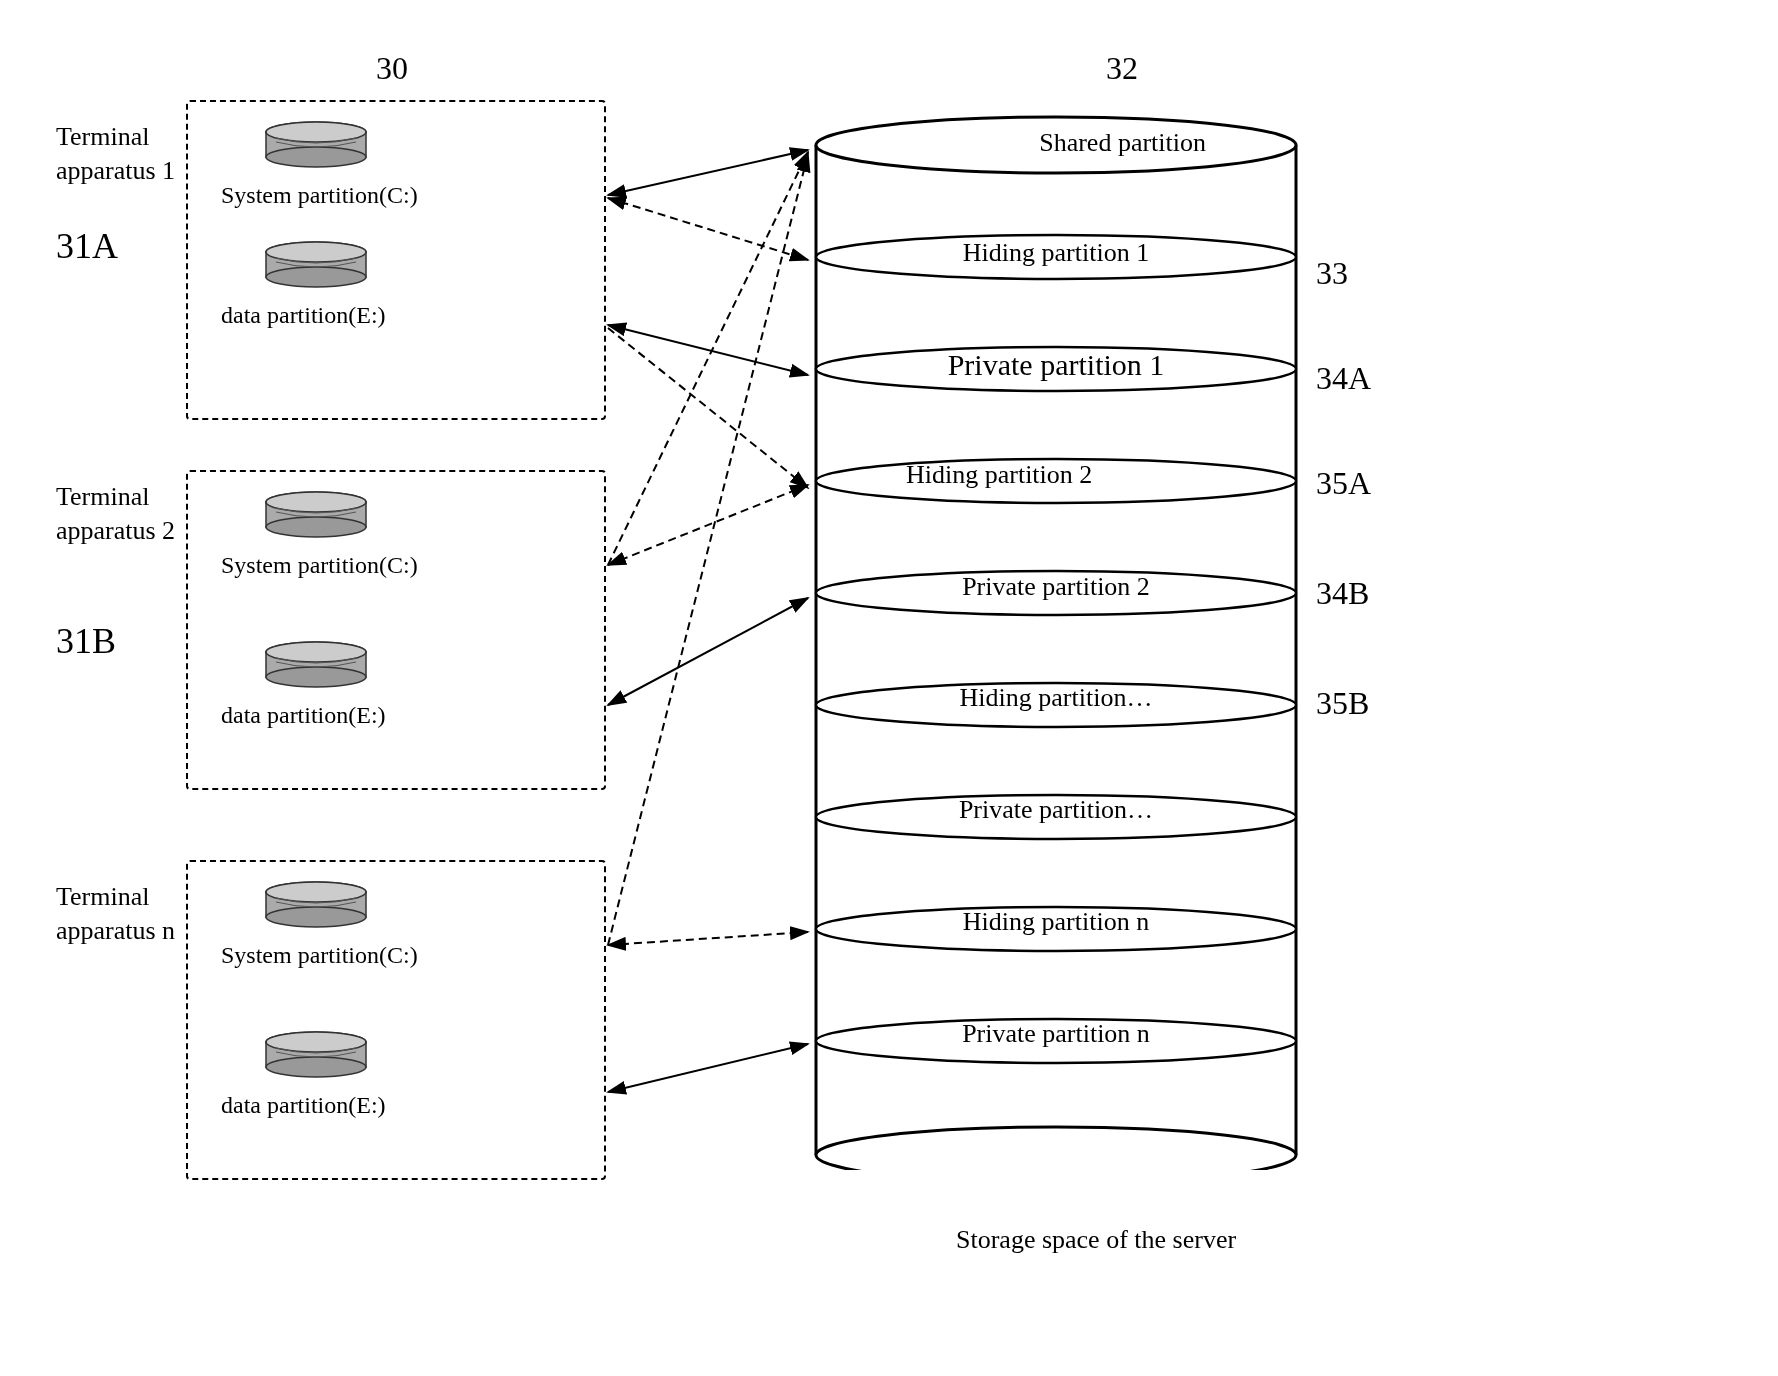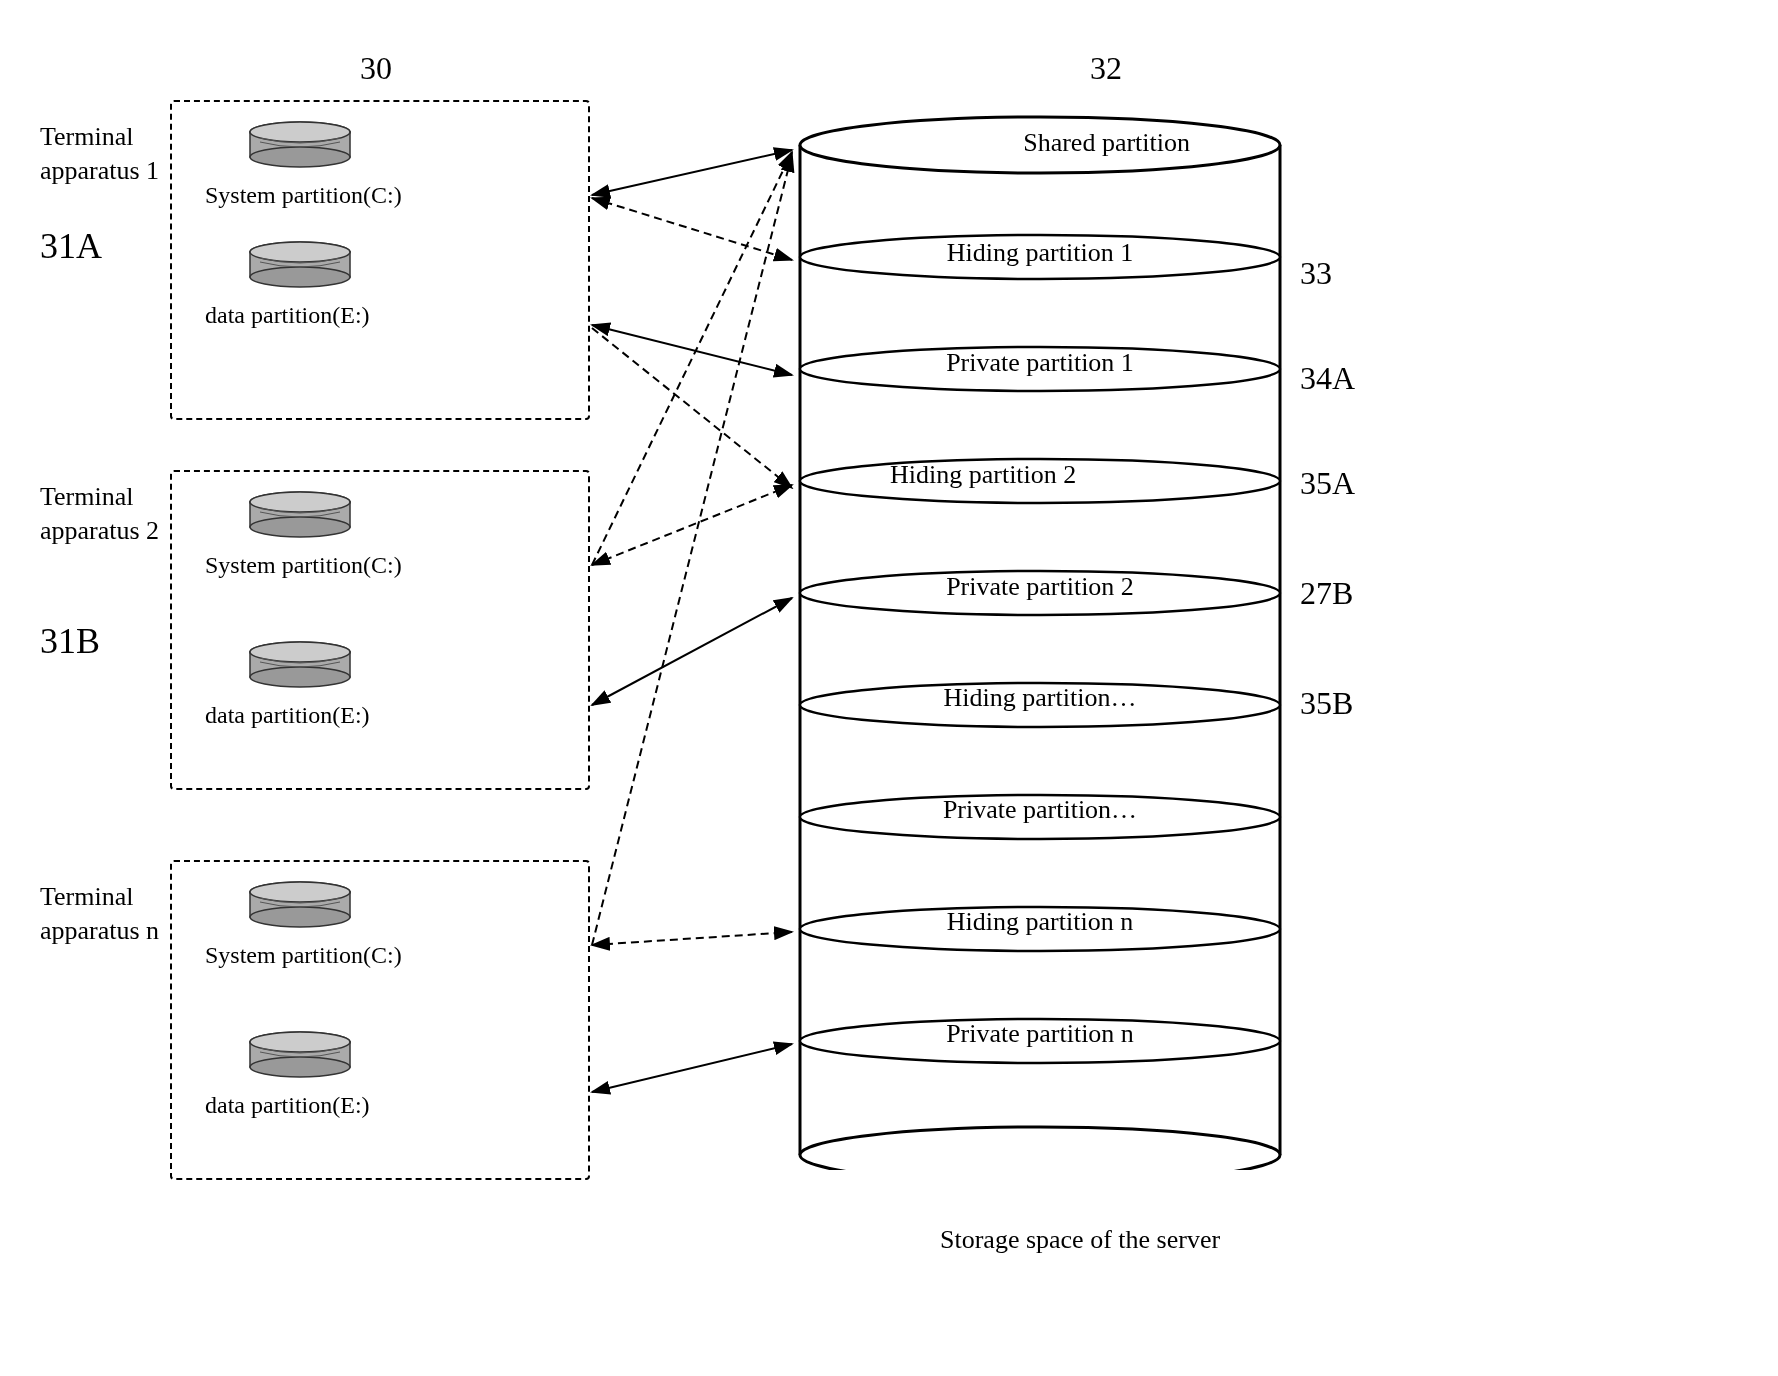--- a/index.html
+++ b/index.html
@@ -8,21 +8,21 @@
       font-family: 'Times New Roman', Times, serif;
       width: 1778px;
       height: 1376px;
       position: relative;
       overflow: hidden;
     }
 
     .diagram-container {
       position: absolute;
       top: 40px;
-      left: 30px;
+      left: 46px;
       width: 1720px;
       height: 1300px;
     }
 
     
     .ref-num {
       position: absolute;
       font-size: 32px;
       font-weight: normal;
     }
@@ -182,38 +182,38 @@
 
     <ellipse cx="250" cy="839" rx="240" ry="22" fill="white" stroke="#000" stroke-width="2.5"></ellipse>
 
     <ellipse cx="250" cy="951" rx="240" ry="22" fill="white" stroke="#000" stroke-width="2.5"></ellipse>
   </svg>
 
   <div style="position:absolute; left:860px; top:88px; width:300px; text-align:right; font-size:26px;">Shared partition</div>
 
   <div style="position:absolute; left:860px; top:198px; width:300px; text-align:center; font-size:26px;">Hiding partition 1</div>
 
-  <div style="position:absolute; left:860px; top:308px; width:300px; text-align:center; font-size:26px;">Private partition 1</div>
+  <div style="position:absolute; left:860px; top:308px; width:300px; text-align:center; font-size:30px;">Private partition 1</div>
 
   <div style="position:absolute; left:860px; top:420px; width:300px; font-size:26px;">Hiding partition 2</div>
 
   <div style="position:absolute; left:860px; top:532px; width:300px; text-align:center; font-size:26px;">Private partition 2</div>
 
   <div style="position:absolute; left:860px; top:643px; width:300px; text-align:center; font-size:26px;">Hiding partition…</div>
 
   <div style="position:absolute; left:860px; top:755px; width:300px; text-align:center; font-size:26px;">Private partition…</div>
 
   <div style="position:absolute; left:860px; top:867px; width:300px; text-align:center; font-size:26px;">Hiding partition n</div>
 
   <div style="position:absolute; left:860px; top:979px; width:300px; text-align:center; font-size:26px;">Private partition n</div>
 
   <div class="ref-num" style="left:1270px; top:215px;">33</div>
   <div class="ref-num" style="left:1270px; top:320px;">34A</div>
   <div class="ref-num" style="left:1270px; top:425px;">35A</div>
-  <div class="ref-num" style="left:1270px; top:535px;">27B</div>
+  <div class="ref-num" style="left:1270px; top:535px;">34B</div>
   <div class="ref-num" style="left:1270px; top:645px;">35B</div>
 
   <svg style="position:absolute; top:0; left:0; width:1720px; height:1250px;" xmlns="http://www.w3.org/2000/svg">
     <defs>
       <marker id="arrowhead" markerWidth="10" markerHeight="7" refX="9" refY="3.5" orient="auto">
         <polygon points="0 0, 10 3.5, 0 7" fill="#000"></polygon>
       </marker>
       <marker id="arrowhead-left" markerWidth="10" markerHeight="7" refX="1" refY="3.5" orient="auto">
         <polygon points="10 0, 0 3.5, 10 7" fill="#000"></polygon>
       </marker>

